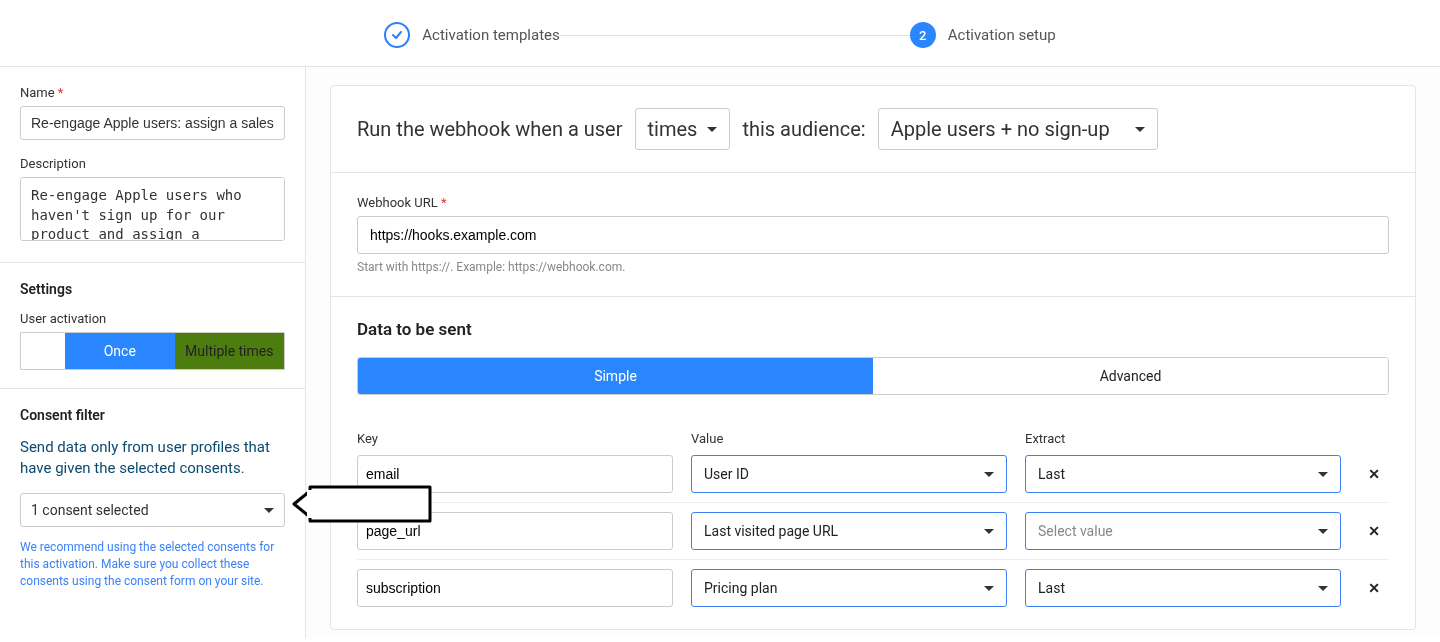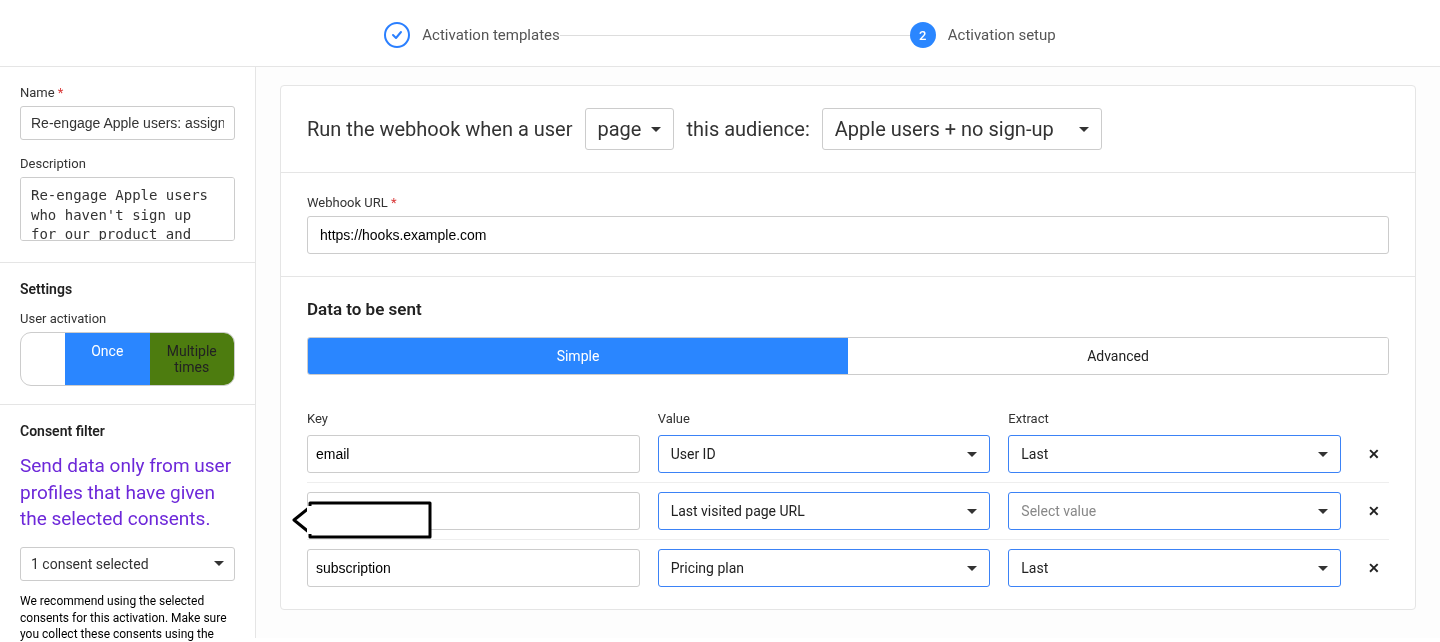--- a/index.html
+++ b/index.html
@@ -7,35 +7,35 @@
 
   .stepper { display: flex; align-items: center; justify-content: center; padding: 22px 8px 18px; gap: 0; }
   .step { display: flex; align-items: center; gap: 12px; }
   .step-circle { width: 26px; height: 26px; border-radius: 50%; display: flex; align-items: center; justify-content: center; font-size: 13px; font-weight: 500; }
   .step-done .step-circle { border: 2px solid #2a7fff; color: #2a7fff; background: #fff; }
   .step-active .step-circle { background: #2a86ff; color: #fff; border: none; }
   .step-line { height: 1px; background: #ddd; width: 350px; }
   .step-label { font-size: 15px; color: #555; }
 
   .layout { display: flex; border-top: 1px solid #e5e5e5; height: calc(100% - 70px); }
-  .sidebar { width: 256px; border-right: 1px solid #e5e5e5; display: flex; flex-direction: column; }
+  .sidebar { width: 306px; border-right: 1px solid #e5e5e5; display: flex; flex-direction: column; }
   .side-section { padding: 18px 20px; border-bottom: 1px solid #e5e5e5; position: relative; }
   .side-section.last { border-bottom: none; }
   .field-label { font-size: 13px; color: #333; margin-bottom: 6px; display: block; }
   .req::after { content: " *"; color: #d93636; }
   .text-input, .textarea, .select-like { width: 100%; border: 1px solid #ccc; border-radius: 3px; padding: 8px 10px; font-size: 14px; color: #333; background: #fff; }
   .textarea { resize: none; height: 64px; line-height: 1.4; }
   .section-title { font-size: 14px; font-weight: 600; margin-bottom: 14px; }
-  .toggle-group { display: flex; border: 1px solid #ccc; border-radius: 11px; overflow: hidden; padding-left: 44px; }
+  .toggle-group { display: flex; border: 1px solid #ccc; border-radius: 1px; overflow: hidden; padding-left: 44px; }
   .toggle-btn { flex: 1; padding: 10px 0; text-align: center; background: #4d7c0f; font-size: 14px; cursor: pointer; }
   .toggle-btn.active { background: #2a86ff; color: #fff; }
-  .side-desc { font-size: 19px; color: #6d28d9; margin-bottom: 14px; line-height: 1.4; }
+  .side-desc { font-size: 15px; color: #0c4a6e; margin-bottom: 14px; line-height: 1.4; }
   .select-like { display: flex; align-items: center; justify-content: space-between; cursor: pointer; }
   .caret { width: 0; height: 0; border-left: 5px solid transparent; border-right: 5px solid transparent; border-top: 5px solid #333; }
-  .tiny-note { font-size: 12px; color: #000000; margin-top: 12px; line-height: 1.4; }
+  .tiny-note { font-size: 12px; color: #3b82f6; margin-top: 12px; line-height: 1.4; }
 
   .callout-arrow { position: absolute; left: 292px; top: 94px; width: 140px; height: 42px; pointer-events: none; }
 
   .main { flex: 1; padding: 18px 24px; background: #fdfdfd; overflow: hidden; }
   .main-card { border: 1px solid #e5e5e5; border-radius: 4px; background: #fff; }
   .card-sec { padding: 22px 26px; border-bottom: 1px solid #e5e5e5; }
   .card-sec.last { border-bottom: none; }
   .run-line { display: flex; align-items: center; gap: 12px; font-size: 20px; color: #333; }
   .inline-select { border: 1px solid #ccc; border-radius: 3px; padding: 8px 12px; display: inline-flex; align-items: center; gap: 10px; cursor: pointer; background: #fff; }
   .inline-select.wide { min-width: 280px; justify-content: space-between; }
@@ -112,34 +112,35 @@
 
   </div>
 
   <div class="main">
     <div class="main-card">
 
       <div class="card-sec">
         <div class="run-line">
           <span>Run the webhook when a user</span>
           <div class="inline-select">
-            <span>page</span>
+            <span>times</span>
             <span class="caret"></span>
           </div>
           <span>this audience:</span>
           <div class="inline-select wide">
             <span>Apple users + no sign-up</span>
             <span class="caret"></span>
           </div>
         </div>
       </div>
 
       <div class="card-sec">
         <label class="field-label req">Webhook URL</label>
         <input class="url-input" value="https://hooks.example.com" style="">
+        <div class="hint">Start with https://. Example: https://webhook.com.</div>
       </div>
 
       <div class="card-sec last">
         <div class="section-title" style="font-size:17px;">Data to be sent</div>
 
         <div class="tabs">
           <div class="tab active">Simple</div>
           <div class="tab">Advanced</div>
         </div>
 

